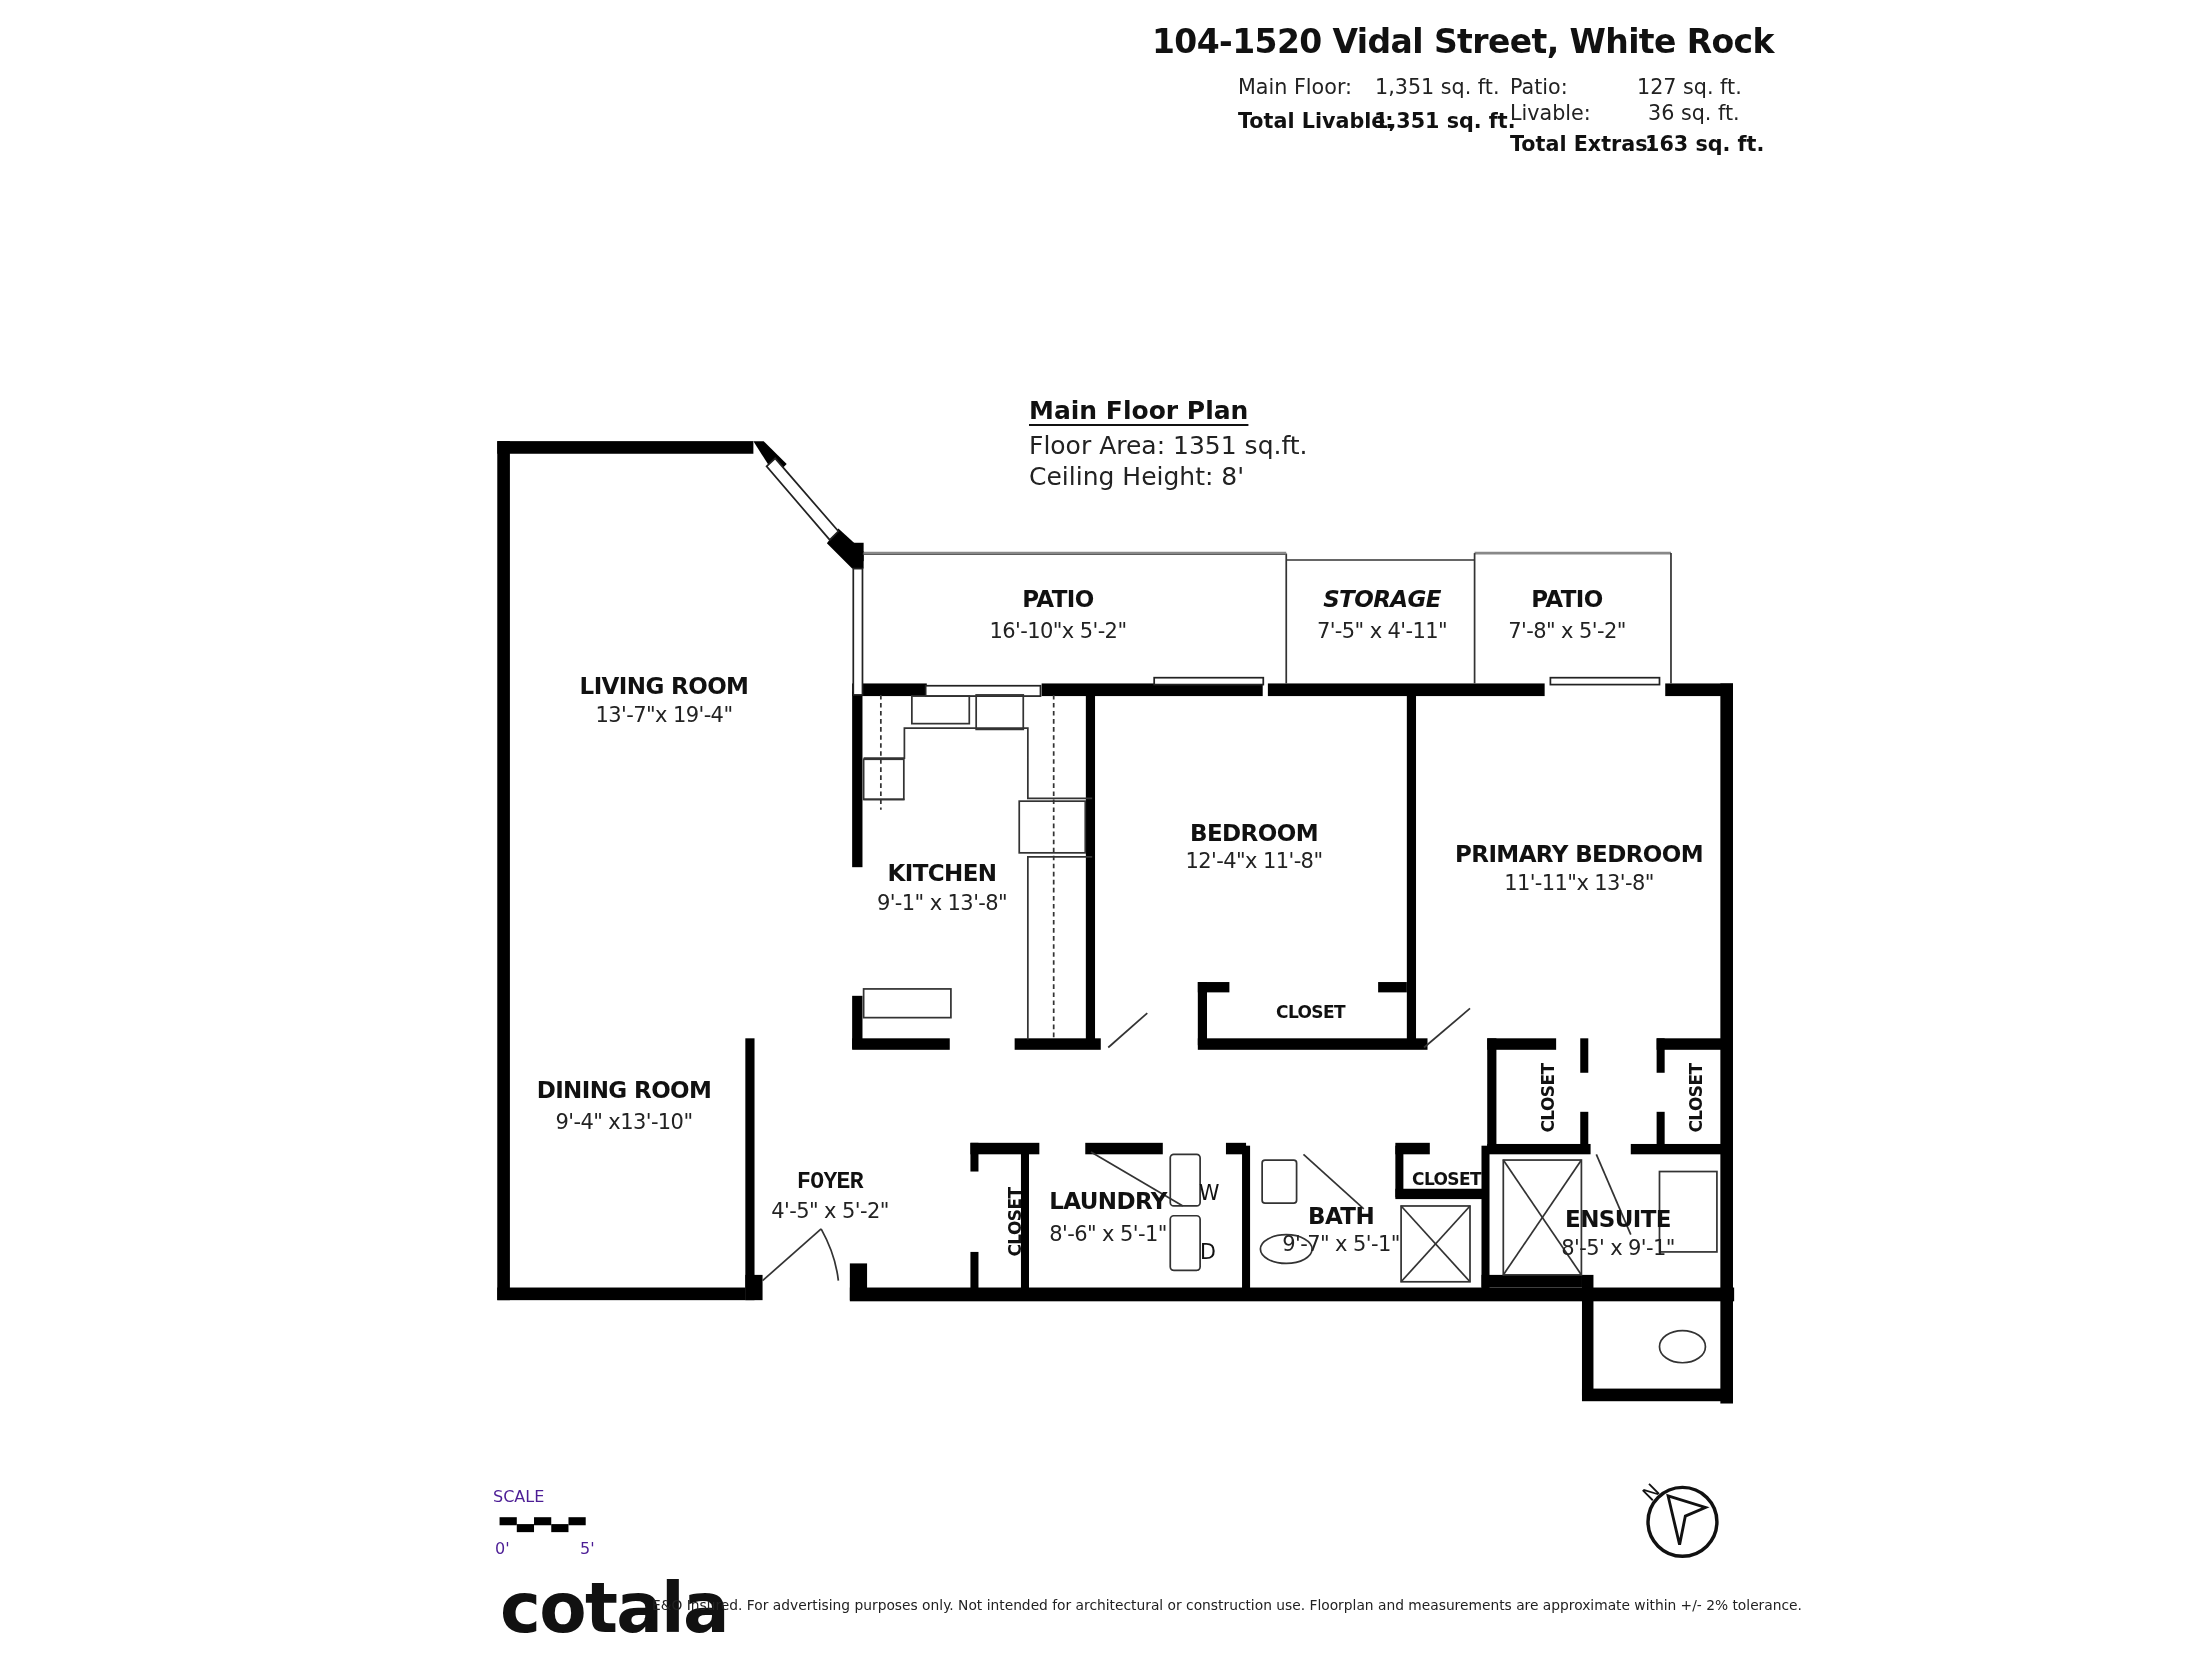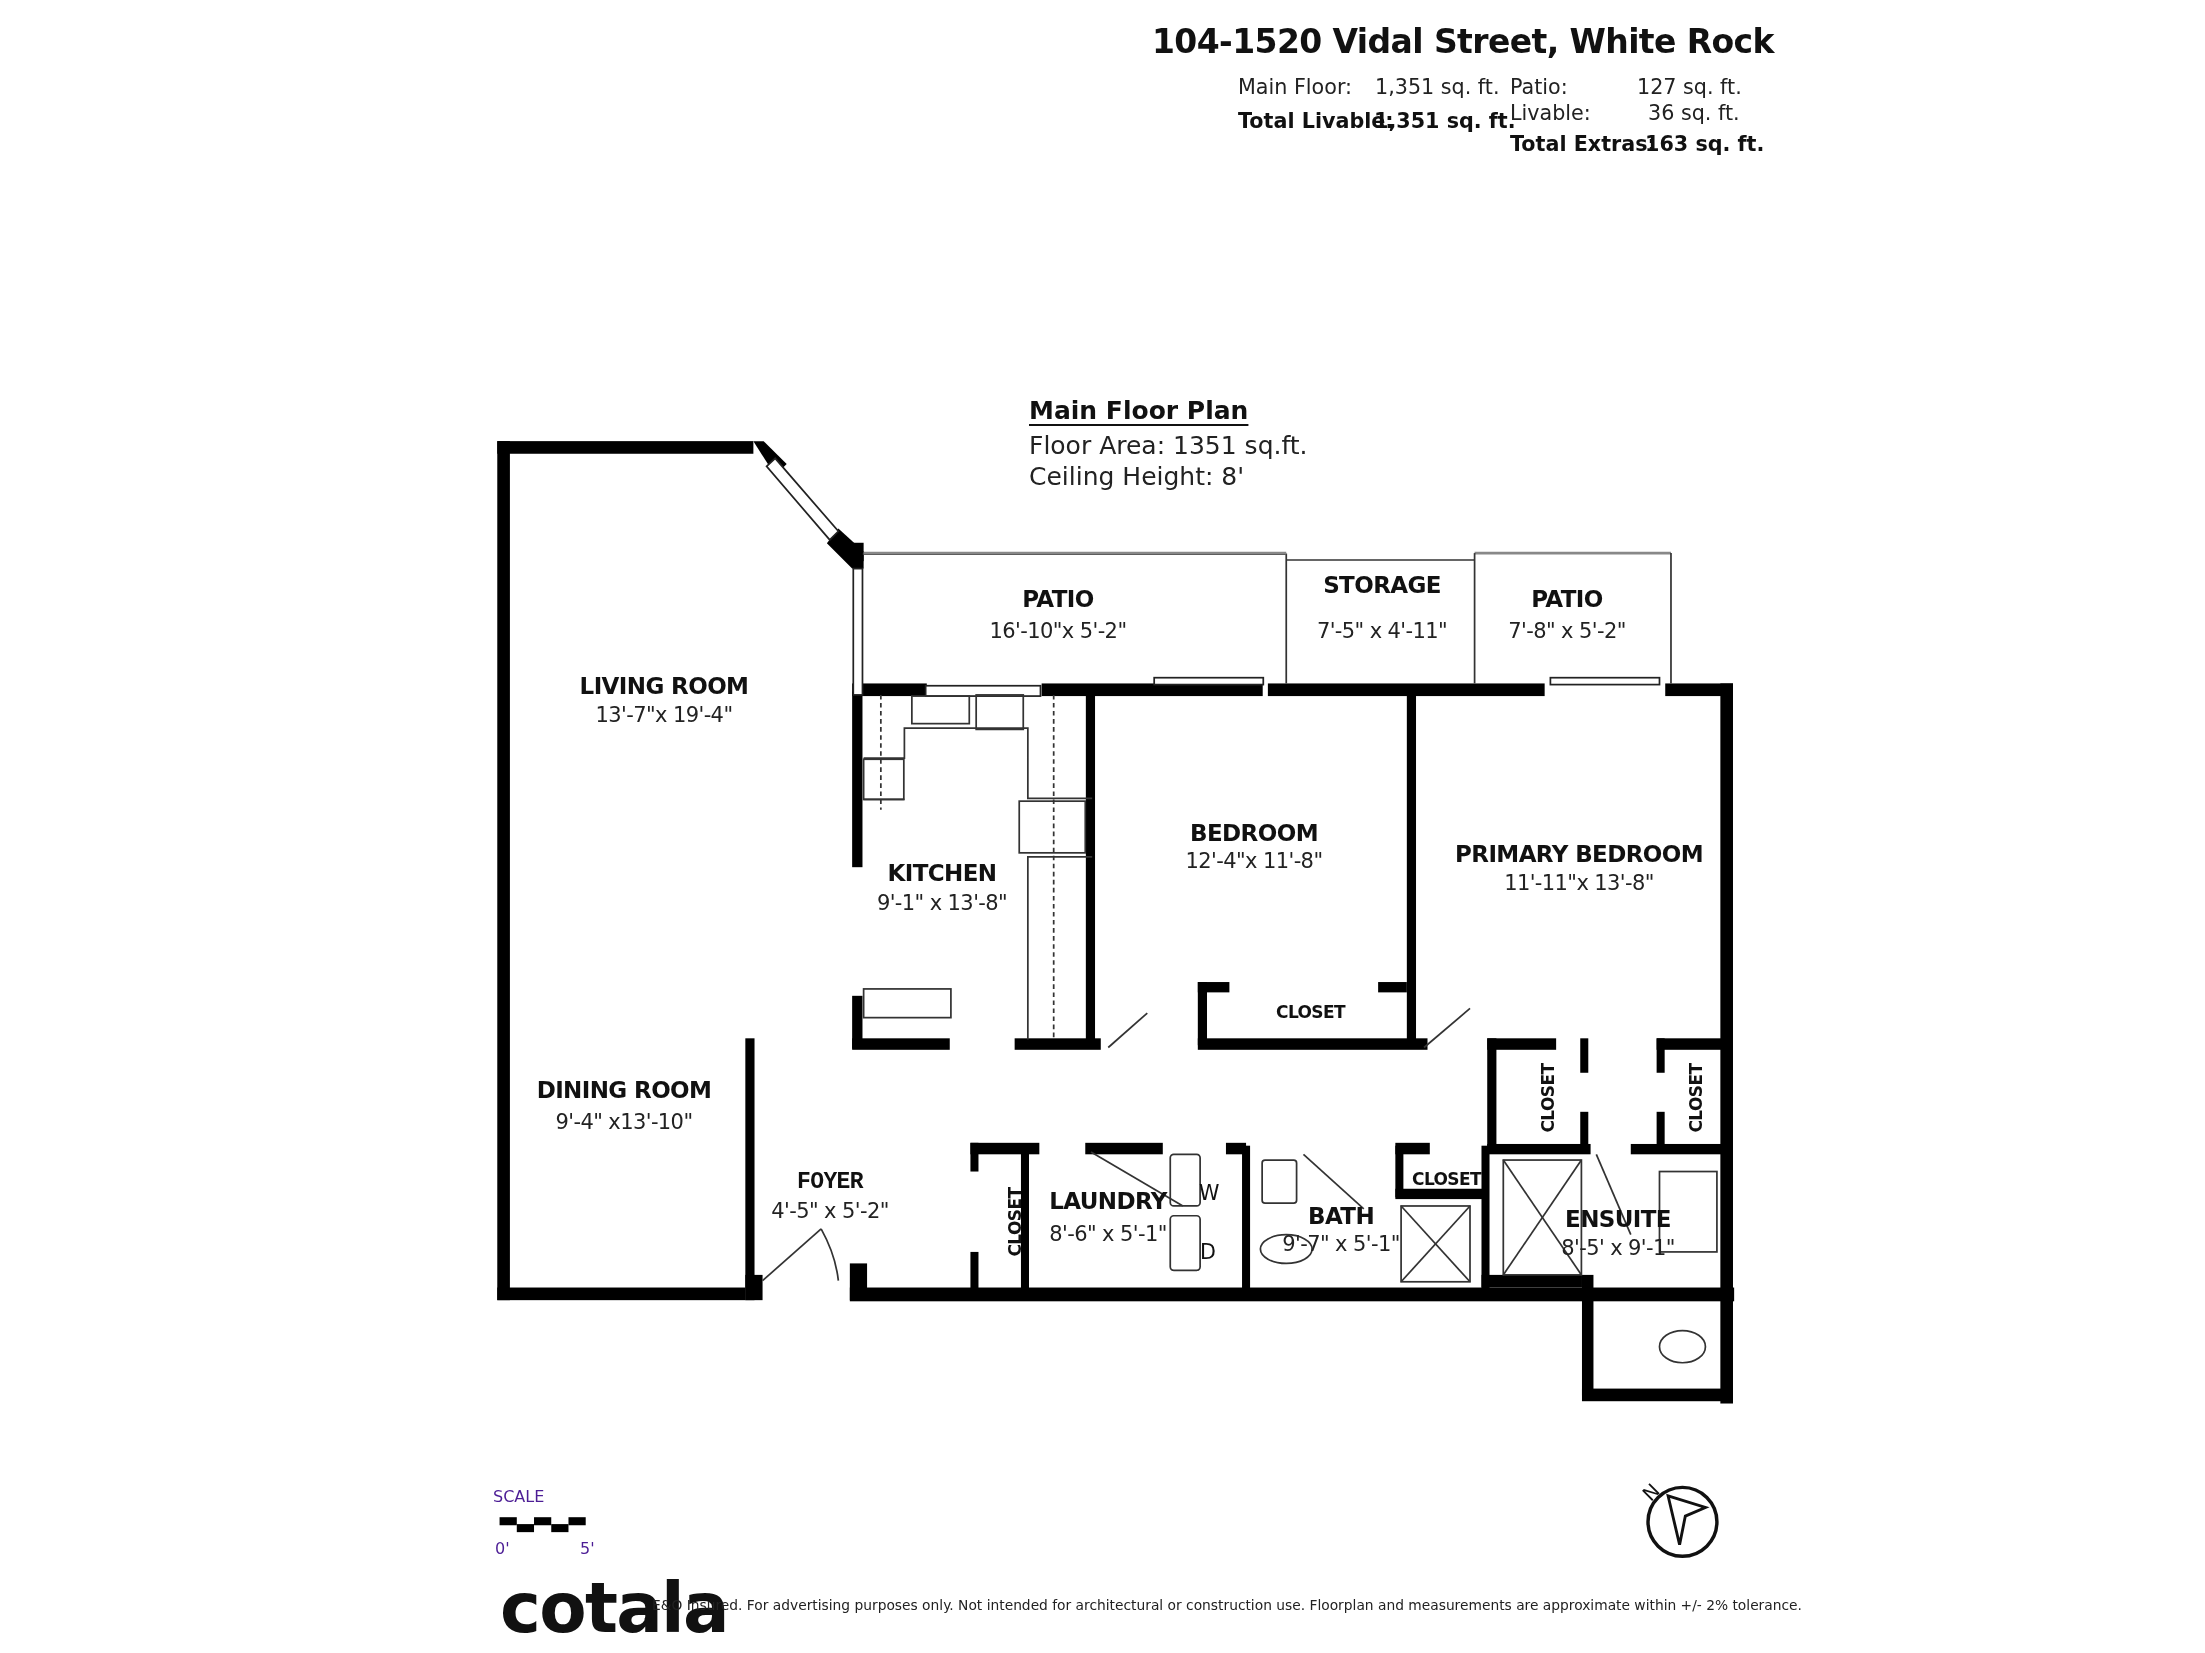--- a/index.html
+++ b/index.html
@@ -178,21 +178,21 @@
 <div class="abs stat" style="left:1648px; top:101px;">36 sq. ft.</div>
 <div class="abs statb" style="left:1510px; top:132px;">Total Extras:</div>
 <div class="abs statb" style="left:1625px; top:132px;margin-left:20px;">163 sq. ft.</div>
 
 <div class="abs hdr-u" style="left:1029px; top:396px;">Main Floor Plan</div>
 <div class="abs hdr" style="left:1029px; top:431px;">Floor Area: 1351 sq.ft.</div>
 <div class="abs hdr" style="left:1029px; top:462px;">Ceiling Height: 8'</div>
 
 <div class="abs rname" style="left:1058px; top:586px;">PATIO</div>
 <div class="abs rdim" style="left:1058px; top:619px;">16'-10"x 5'-2"</div>
-<div class="abs rname" style="left:1382px; top:572px;">STORAGE</div>
+<div class="abs rname" style="left:1382px; top:586px;font-style:italic;">STORAGE</div>
 <div class="abs rdim" style="left:1382px; top:619px;">7'-5" x 4'-11"</div>
 <div class="abs rname" style="left:1567px; top:586px;">PATIO</div>
 <div class="abs rdim" style="left:1567px; top:619px;">7'-8" x 5'-2"</div>
 
 <div class="abs rname" style="left:664px; top:673px;">LIVING ROOM</div>
 <div class="abs rdim" style="left:664px; top:703px;">13'-7"x 19'-4"</div>
 
 <div class="abs rname" style="left:942px; top:860px;">KITCHEN</div>
 <div class="abs rdim" style="left:942px; top:891px;">9'-1" x 13'-8"</div>
 

